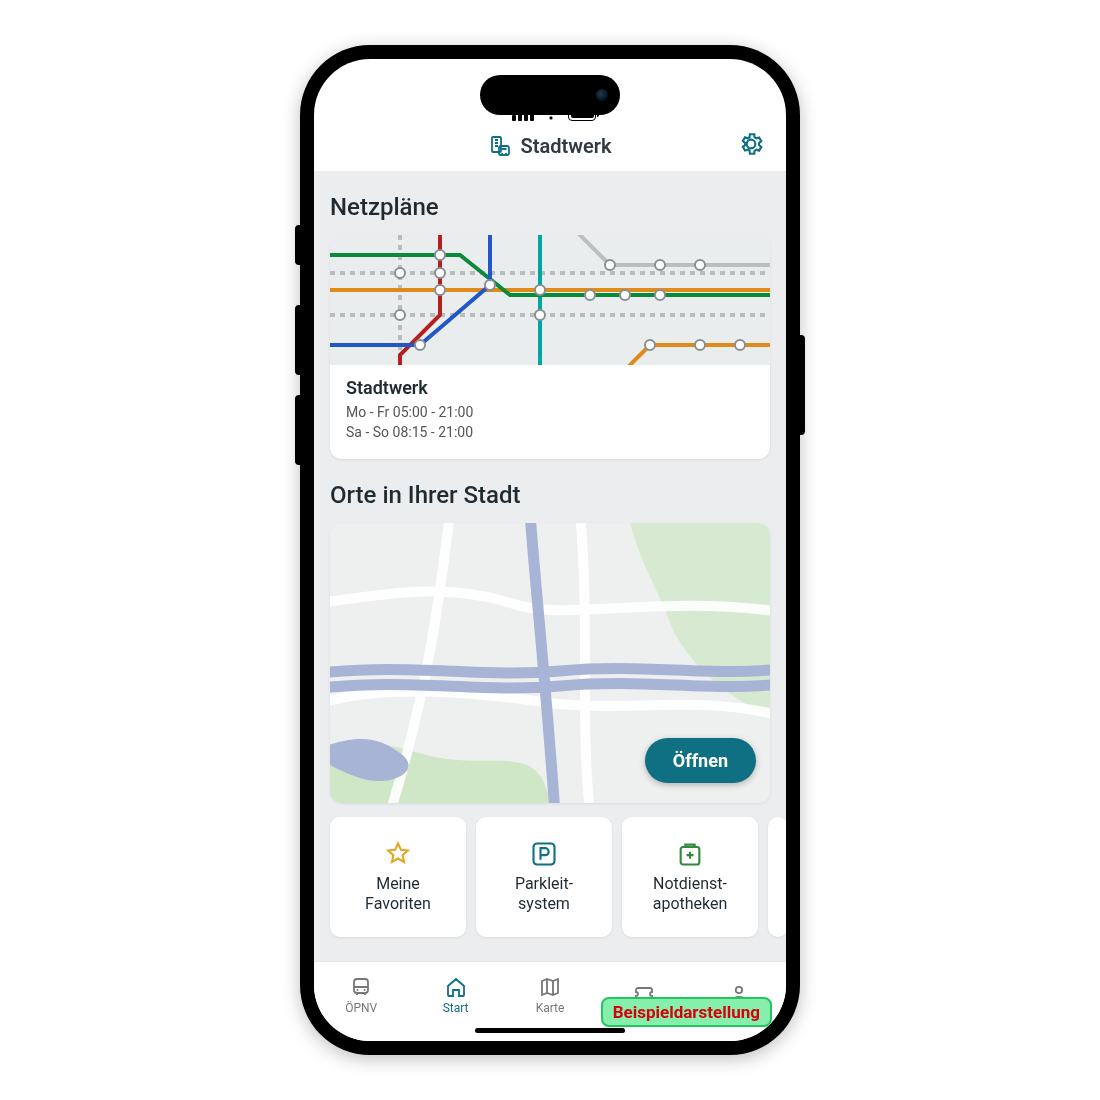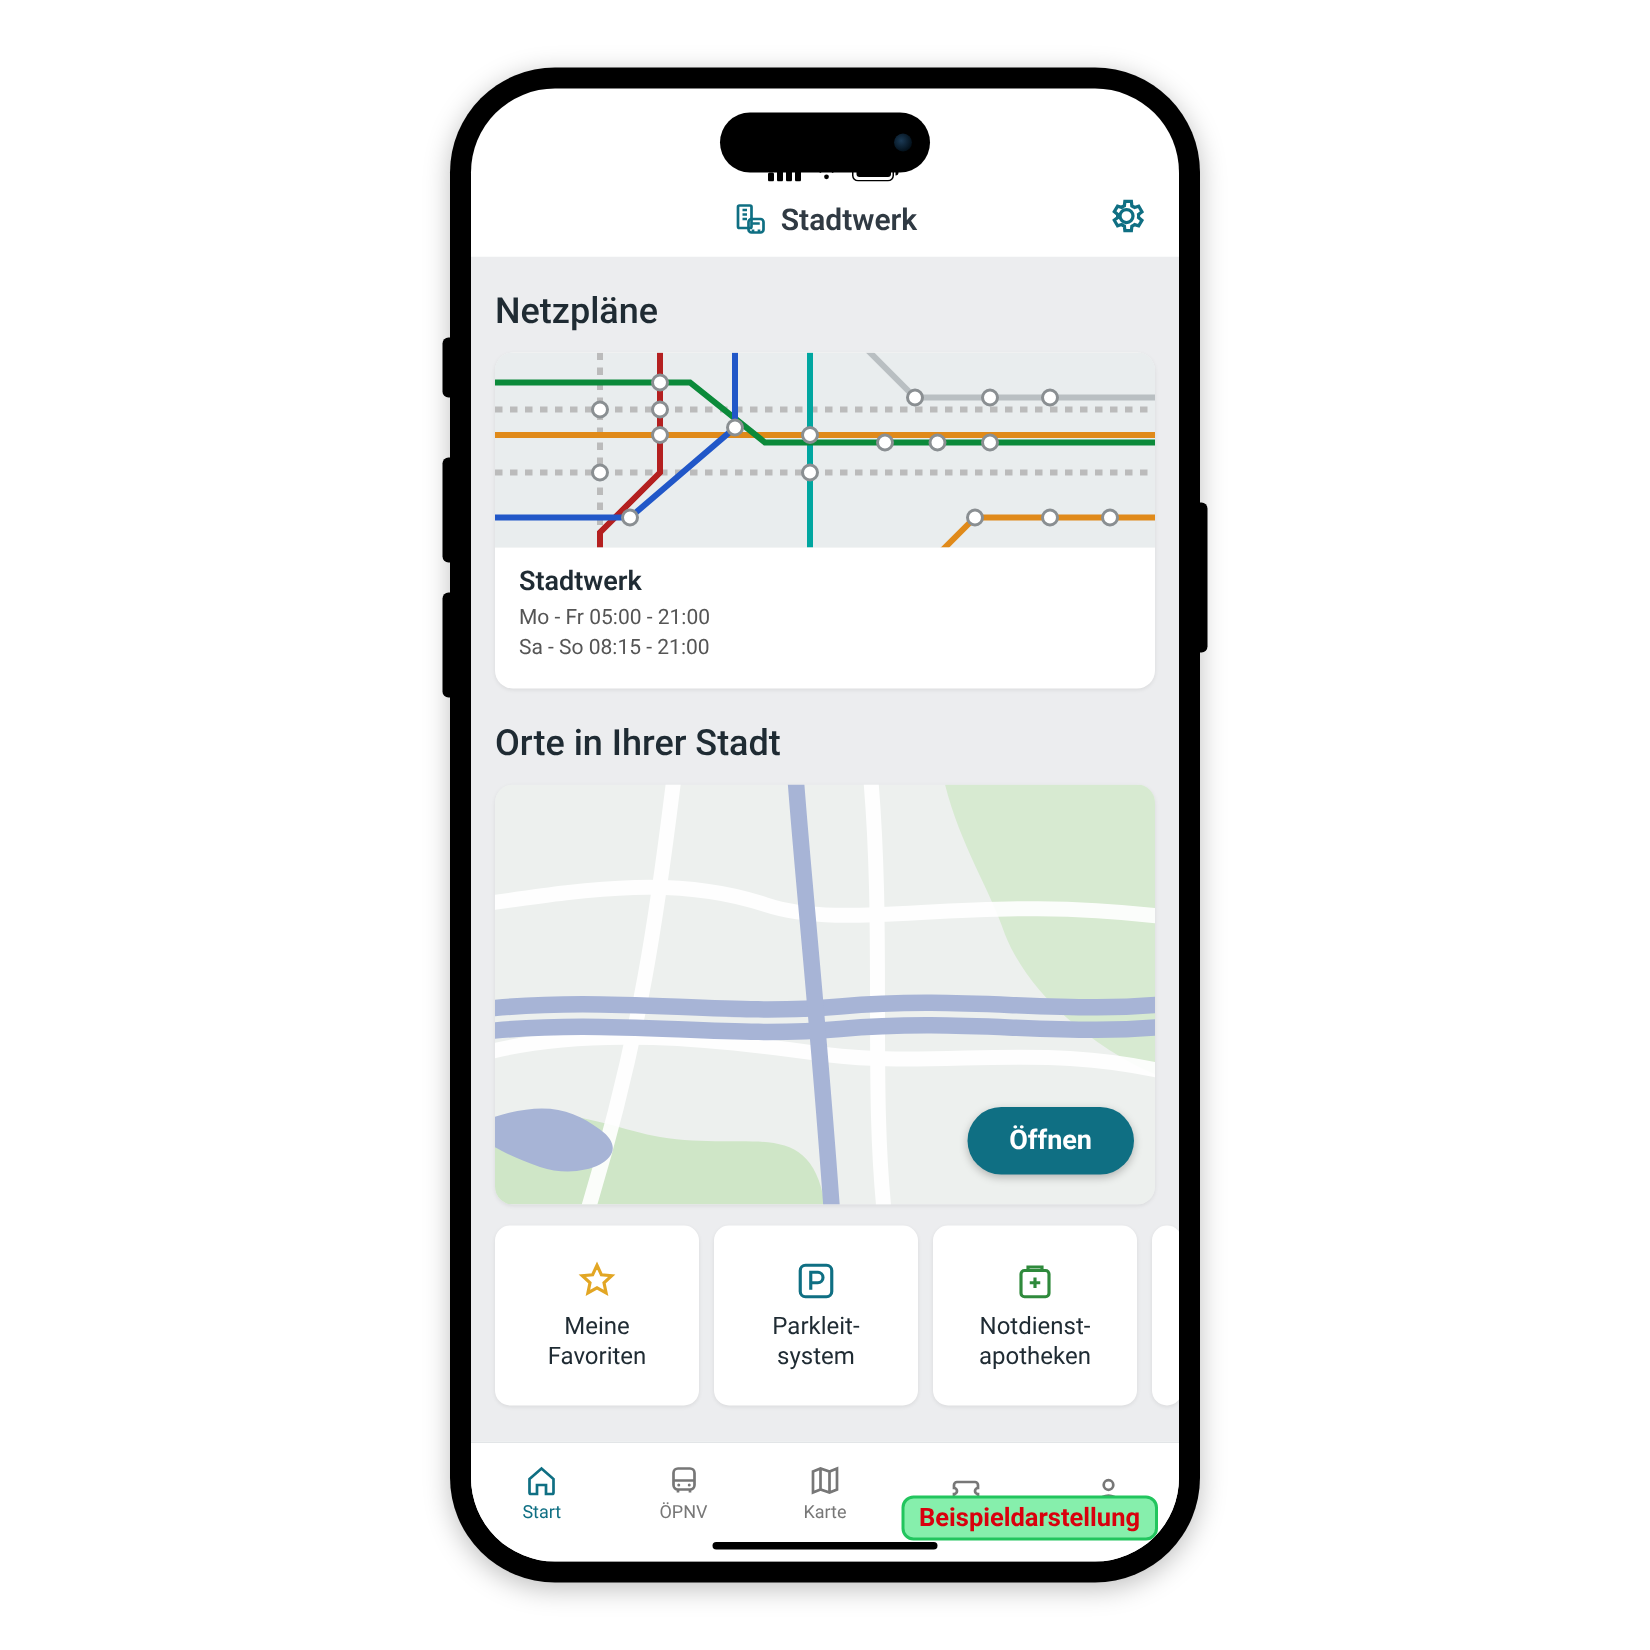--- a/index.html
+++ b/index.html
@@ -203,35 +203,35 @@
               <rect x="4" y="6" width="16" height="15" rx="2" fill="none" stroke="#2f8a3c" stroke-width="1.8"></rect>
               <path d="M8 6V4h8v2M12 10v6M9 13h6" fill="none" stroke="#2f8a3c" stroke-width="1.8"></path>
             </svg>
           <div class="tile-label">Notdienst-<br>apotheken</div>
         </div>
         <div class="tile partial"></div>
       </div>
     </div>
 
     <div class="tabbar">
-      <div class="tab active">
-        <svg viewBox="0 0 24 24">
-            <path d="M4 11l8-7 8 7v9a1 1 0 01-1 1h-4v-6h-6v6H5a1 1 0 01-1-1v-9z" fill="none" stroke="currentColor" stroke-width="1.8"></path>
-          </svg>
-        <span>Start</span>
-      </div>
       <div class="tab">
         <svg viewBox="0 0 24 24">
             <rect x="5" y="4" width="14" height="14" rx="3" fill="none" stroke="currentColor" stroke-width="1.8"></rect>
             <path d="M5 12h14M8 20v-2M16 20v-2" stroke="currentColor" stroke-width="1.8"></path>
             <circle cx="8.5" cy="15" r="1" fill="currentColor"></circle>
             <circle cx="15.5" cy="15" r="1" fill="currentColor"></circle>
           </svg>
         <span>ÖPNV</span>
       </div>
+      <div class="tab active">
+        <svg viewBox="0 0 24 24">
+            <path d="M4 11l8-7 8 7v9a1 1 0 01-1 1h-4v-6h-6v6H5a1 1 0 01-1-1v-9z" fill="none" stroke="currentColor" stroke-width="1.8"></path>
+          </svg>
+        <span>Start</span>
+      </div>
       <div class="tab">
         <svg viewBox="0 0 24 24">
             <path d="M4 6l5-2 6 2 5-2v14l-5 2-6-2-5 2V6zM9 4v14M15 6v14" fill="none" stroke="currentColor" stroke-width="1.8"></path>
           </svg>
         <span>Karte</span>
       </div>
       <div class="tab">
         <svg viewBox="0 0 24 24">
             <path d="M4 8a2 2 0 012-2h12a2 2 0 012 2v2a2 2 0 000 4v2a2 2 0 01-2 2H6a2 2 0 01-2-2v-2a2 2 0 000-4V8z" fill="none" stroke="currentColor" stroke-width="1.8"></path>
           </svg>

